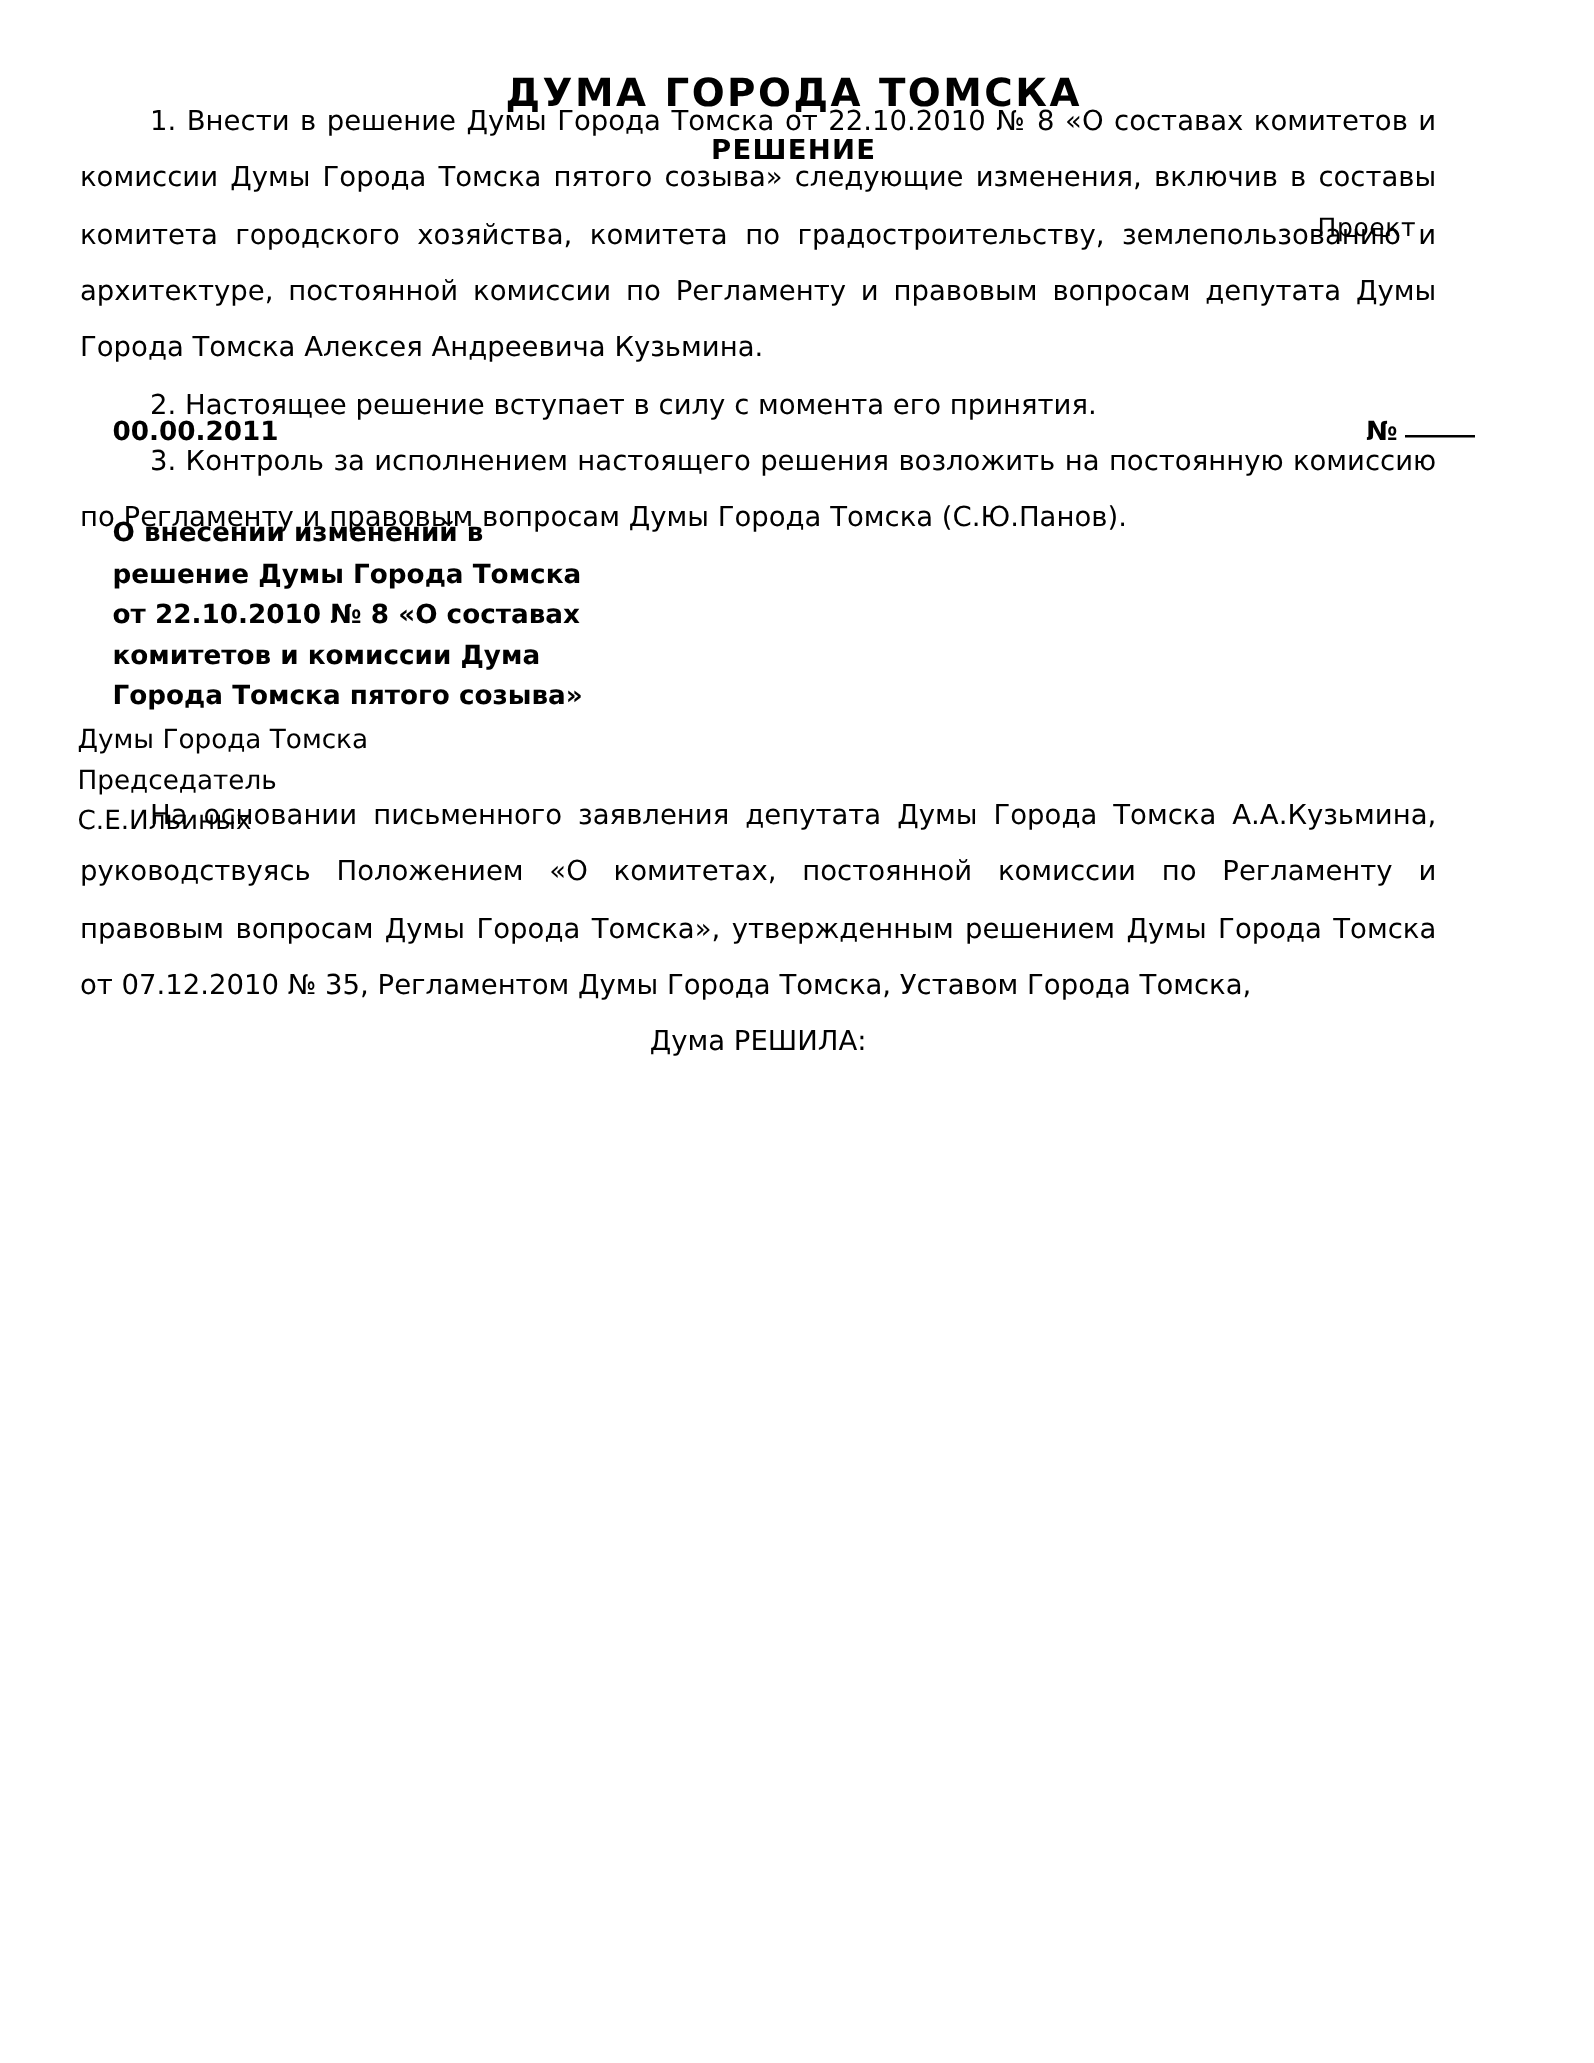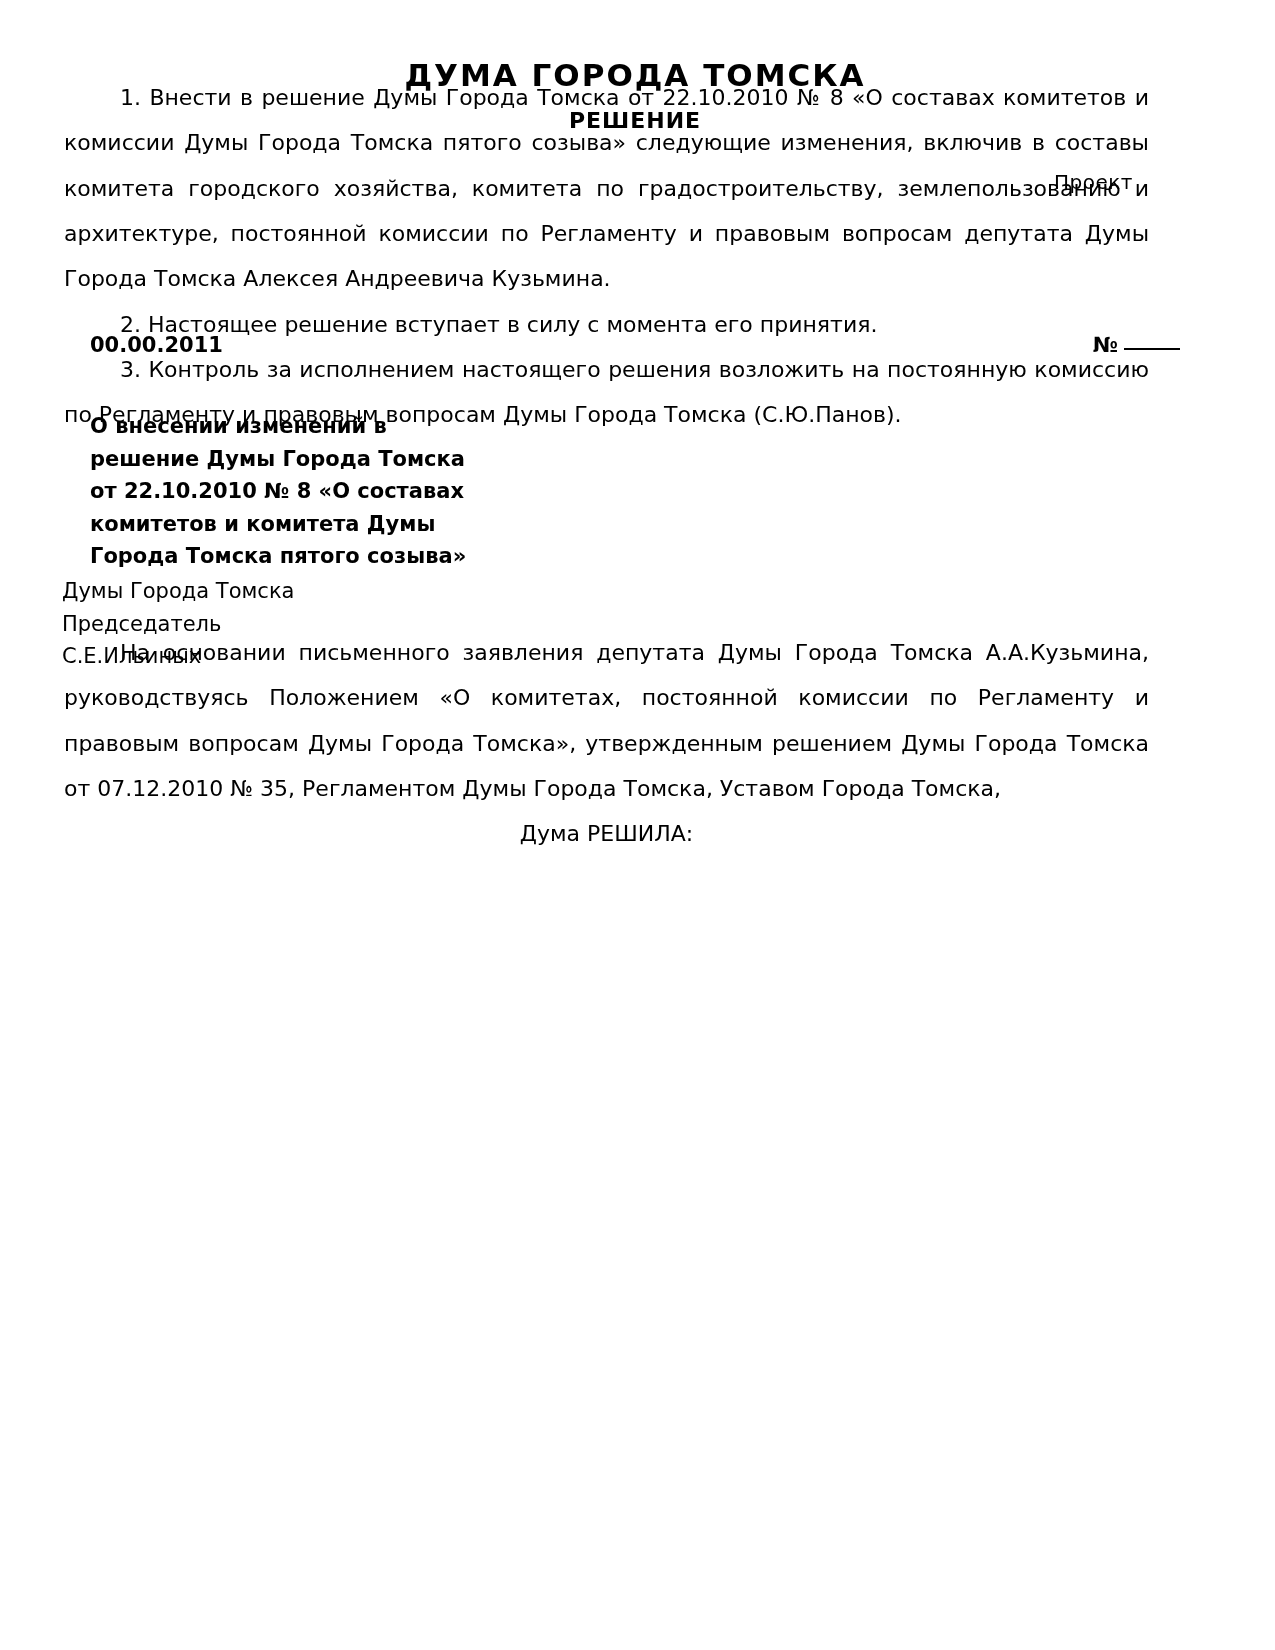--- a/index.html
+++ b/index.html
@@ -150,21 +150,21 @@
       <span class="num">
         <span>№</span><span class="blank"></span>
       </span>
     </div>
   </div>
 
   <div class="layer title">
     <div>О внесении изменений в</div>
     <div>решение Думы Города Томска</div>
     <div>от 22.10.2010 № 8 «О составах</div>
-    <div>комитетов и комитета Думы</div>
+    <div>комитетов и комиссии Дума</div>
     <div>Города Томска пятого созыва»</div>
   </div>
 
   <div class="layer signature">
     <div>Думы Города Томска</div>
     <div>Председатель</div>
     <div>С.Е.Ильиных</div>
   </div>
 
   <div class="layer body-bottom">

